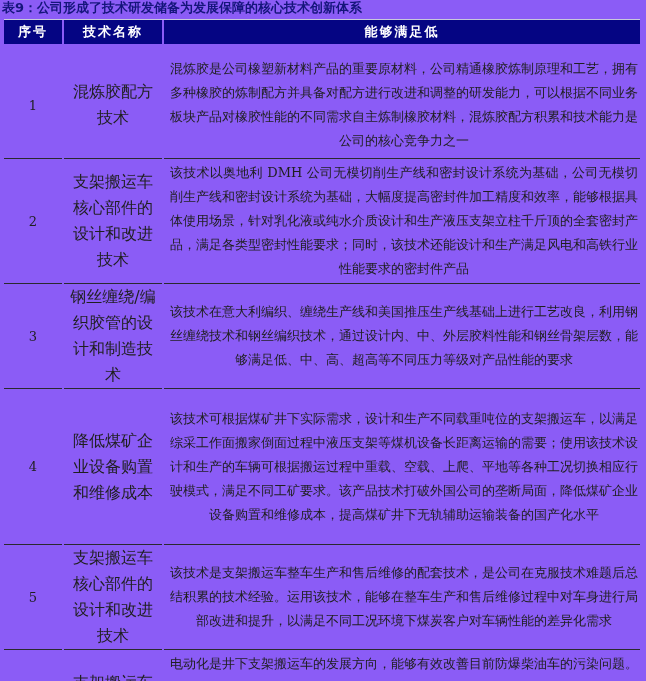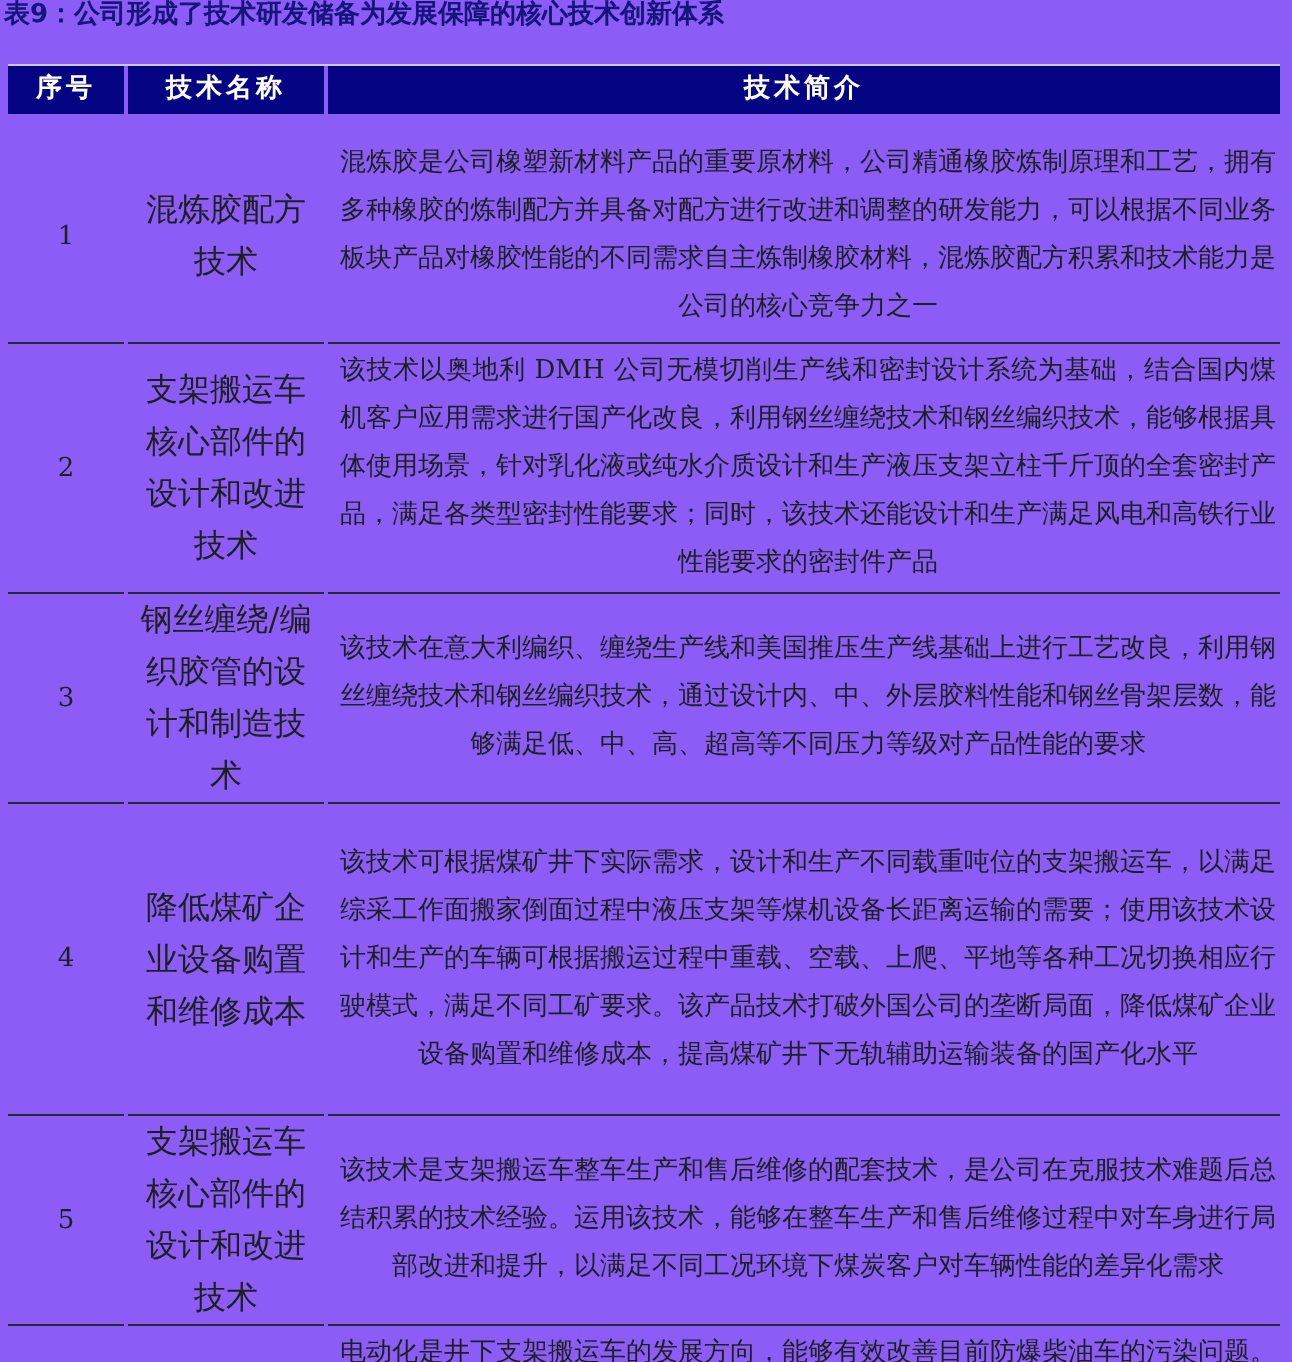--- a/index.html
+++ b/index.html
@@ -23,21 +23,21 @@
   }
   .table {
     margin-left: 4px;
     width: 636px;
   }
   .thead {
     display: flex;
     gap: 2px;
     border-top: 1px solid #c9c9dc;
     border-bottom: 8px solid #8b5cf6;
-    margin-top: 14px;
+    margin-top: 1px;
   }
   .thead .hcell {
     background: var(--header-bg, #050583);
     color: #ffffff;
     font-weight: bold;
     font-size: 13px;
     height: 24px;
     line-height: 24px;
     text-align: center;
     letter-spacing: 2px;
@@ -97,36 +97,36 @@
 
 <div class="page">
 
   <div class="title">表9：公司形成了技术研发储备为发展保障的核心技术创新体系</div>
 
   <div class="table">
 
     <div class="thead">
       <div class="hcell col-no">序号</div>
       <div class="hcell col-name">技术名称</div>
-      <div class="hcell col-brief">技术简介</div>
+      <div class="hcell col-brief">能够满足低</div>
     </div>
 
     <div class="row r1">
       <div class="cell cell-no col-no">1</div>
       <div class="cell cell-name col-name">混炼胶配方技术</div>
       <div class="cell cell-brief col-brief">
           <div>混炼胶是公司橡塑新材料产品的重要原材料，公司精通橡胶炼制原理和工艺，拥有多种橡胶的炼制配方并具备对配方进行改进和调整的研发能力，可以根据不同业务板块产品对橡胶性能的不同需求自主炼制橡胶材料，混炼胶配方积累和技术能力是公司的核心竞争力之一</div>
         </div>
     </div>
 
     <div class="row r2">
       <div class="cell cell-no col-no">2</div>
       <div class="cell cell-name col-name">支架搬运车核心部件的设计和改进技术</div>
       <div class="cell cell-brief col-brief">
-          <div>该技术以奥地利 DMH 公司无模切削生产线和密封设计系统为基础，结合国内煤机客户应用需求进行国产化改良，利用钢丝缠绕技术和钢丝编织技术，能够根据具体使用场景，针对乳化液或纯水介质设计和生产液压支架立柱千斤顶的全套密封产品，满足各类型密封性能要求；同时，该技术还能设计和生产满足风电和高铁行业性能要求的密封件产品</div>
+          <div>该技术以奥地利 DMH 公司无模切削生产线和密封设计系统为基础，公司无模切削生产线和密封设计系统为基础，大幅度提高密封件加工精度和效率，能够根据具体使用场景，针对乳化液或纯水介质设计和生产液压支架立柱千斤顶的全套密封产品，满足各类型密封性能要求；同时，该技术还能设计和生产满足风电和高铁行业性能要求的密封件产品</div>
         </div>
     </div>
 
     <div class="row r3">
       <div class="cell cell-no col-no">3</div>
       <div class="cell cell-name col-name">钢丝缠绕/编织胶管的设计和制造技术</div>
       <div class="cell cell-brief col-brief">
           <div>该技术在意大利编织、缠绕生产线和美国推压生产线基础上进行工艺改良，利用钢丝缠绕技术和钢丝编织技术，通过设计内、中、外层胶料性能和钢丝骨架层数，能够满足低、中、高、超高等不同压力等级对产品性能的要求</div>
         </div>
     </div>

